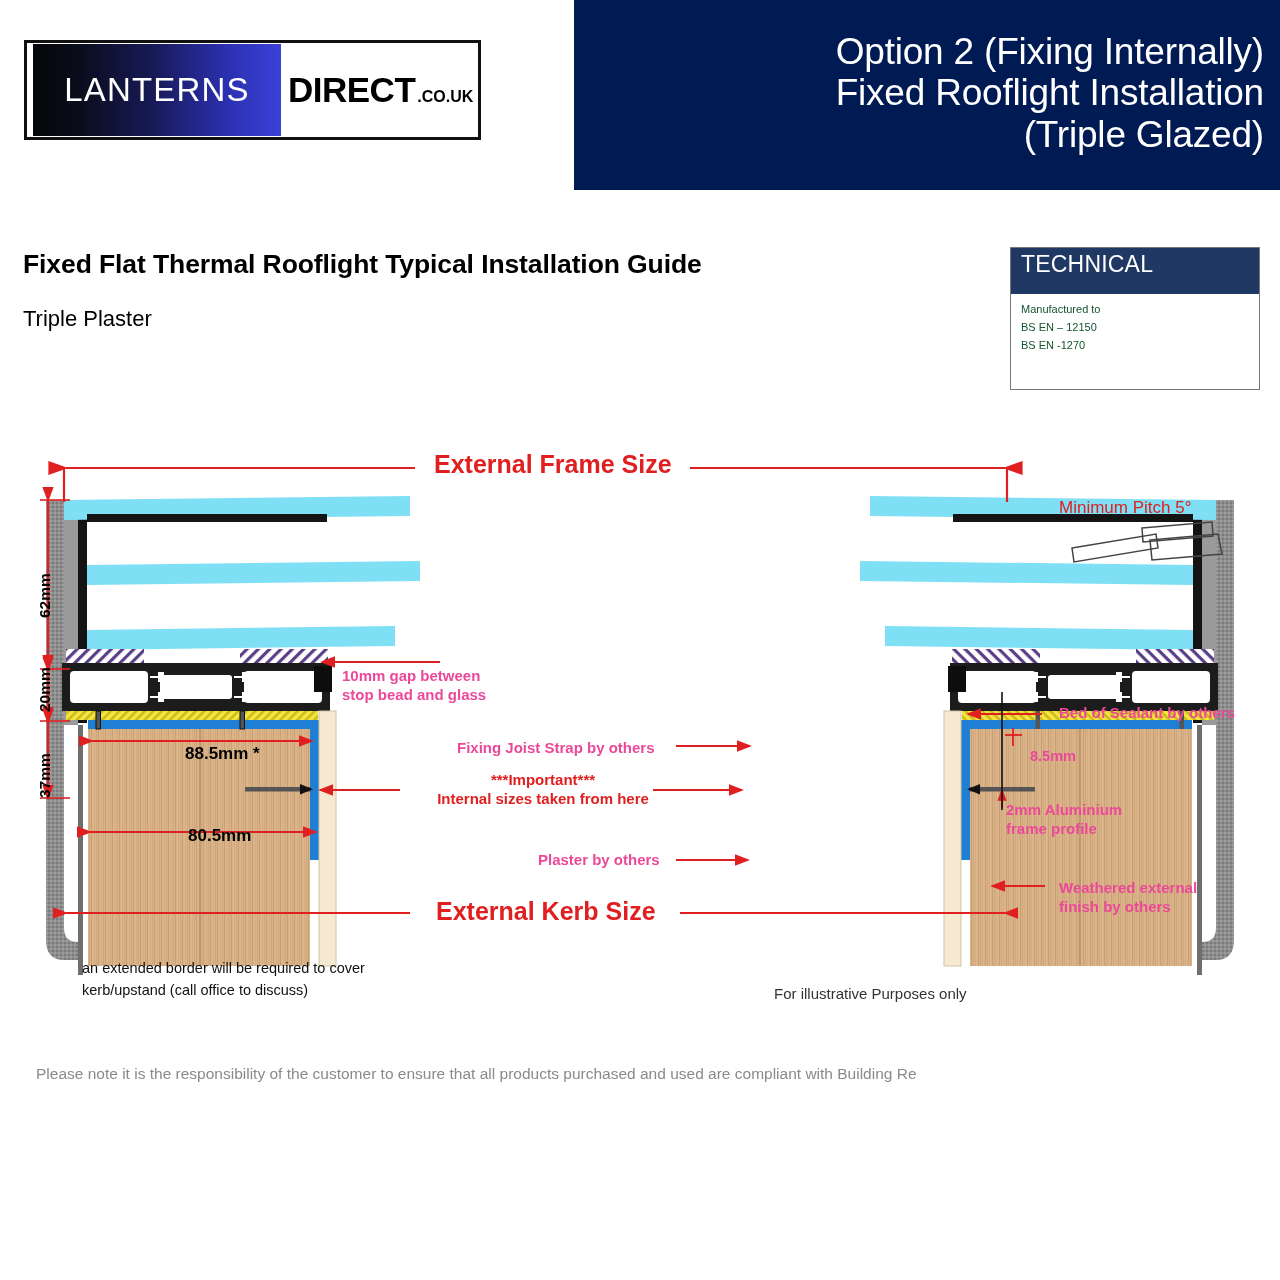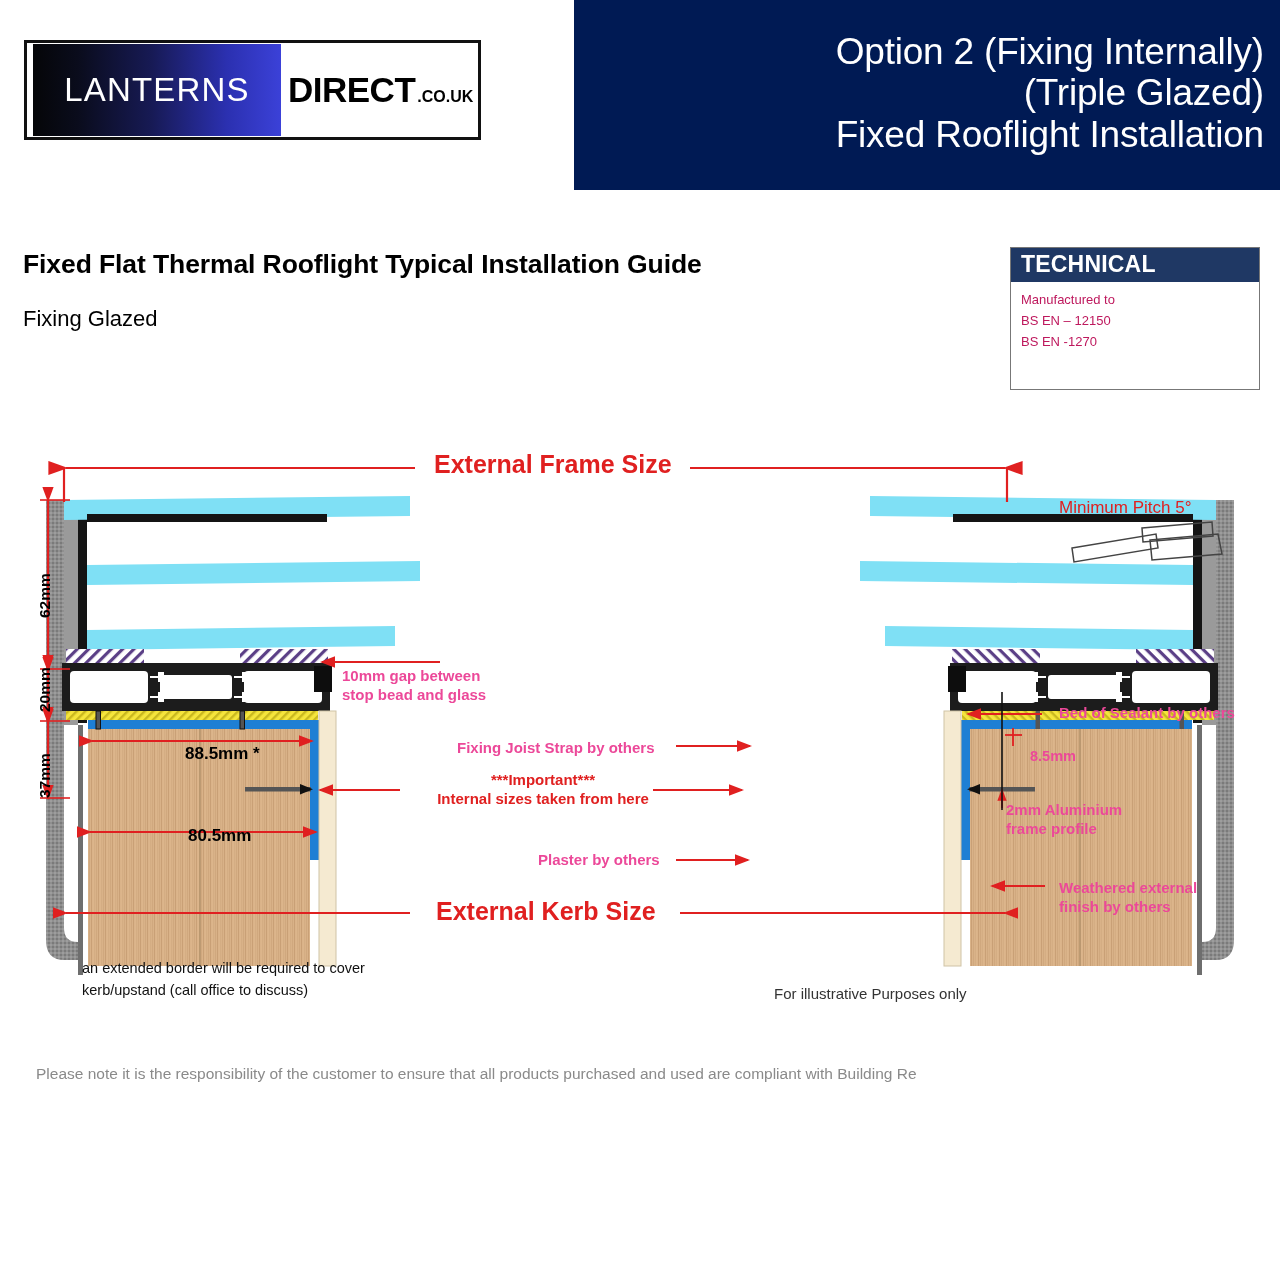--- a/index.html
+++ b/index.html
@@ -53,25 +53,25 @@
   .sub-title{
     position:absolute; left:23px; top:306px; font-size:22px; font-weight:400;
   }
 
   
   .tech-box{
     position:absolute; left:1010px; top:247px; width:250px; height:143px;
     border:1px solid #777; background:#fff; box-sizing:border-box;
   }
   .tech-head{
-    background:#1f3864; color:#fff; font-size:23px; font-weight:bold;
-    padding:3px 0 4px 10px; letter-spacing:0.2px;
+    background:#1f3864; color:#fff; font-size:23px; font-weight:normal;
+    padding:3px 0 16px 10px; letter-spacing:0.2px;
   }
   .tech-body{ padding:7px 0 0 10px; }
-  .tech-body div{ font-size:13px; line-height:1.62; color:#be185d;}
+  .tech-body div{ font-size:11px; line-height:1.62; color:#14532d;}
 
   
   .diagram{ position:absolute; left:0; top:430px; width:1280px; height:580px; }
   .diagram svg{ display:block; }
 
   
   .lbl{ position:absolute; font-size:15px; font-weight:bold; color:#ec4899; line-height:1.28; white-space:nowrap;}
   .lbl.red{ color:#e02020; }
   .big-red{ position:absolute; color:#e02020; font-weight:bold; font-size:25px; white-space:nowrap;}
   .vdim{ position:absolute; font-size:15.5px; font-weight:bold; color:#000;
@@ -90,36 +90,36 @@
   .disclaimer{
     position:absolute; left:36px; top:1065px; font-size:15.5px; color:#8a8a8a;
     white-space:nowrap;
   }
 </style>
 </head>
 <body>
 
 <div class="header-band">
   <div class="hline">Option 2 (Fixing Internally)</div>
+  <div class="hline">Fixed Rooflight Installation</div>
   <div class="hline">(Triple Glazed)</div>
-  <div class="hline">Fixed Rooflight Installation</div>
 </div>
 
 <div class="logo-box">
   <div class="logo-left">
     <span>LANTERNS</span>
   </div>
   <div class="logo-right">
     <span class="dword">DIRECT</span>
     <span class="douk">.CO.UK</span>
   </div>
 </div>
 
 <div class="main-title">Fixed Flat Thermal Rooflight Typical Installation Guide</div>
-<div class="sub-title">Fixing Glazed</div>
+<div class="sub-title">Triple Plaster</div>
 
 <div class="tech-box">
   <div class="tech-head">TECHNICAL</div>
   <div class="tech-body">
     <div>Manufactured to</div>
     <div>BS EN – 12150</div>
     <div>BS EN -1270</div>
   </div>
 </div>
 

